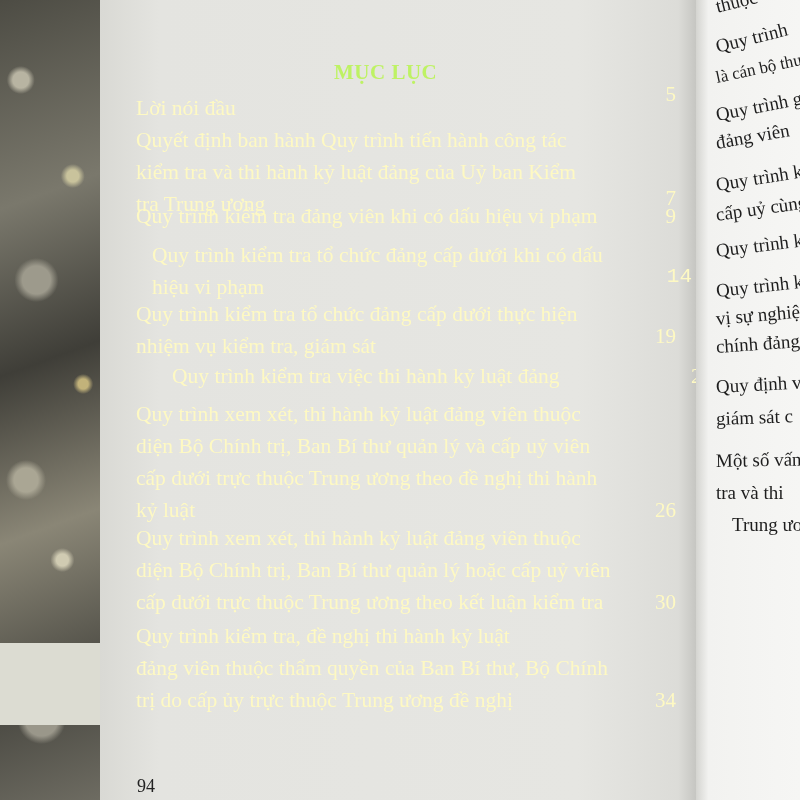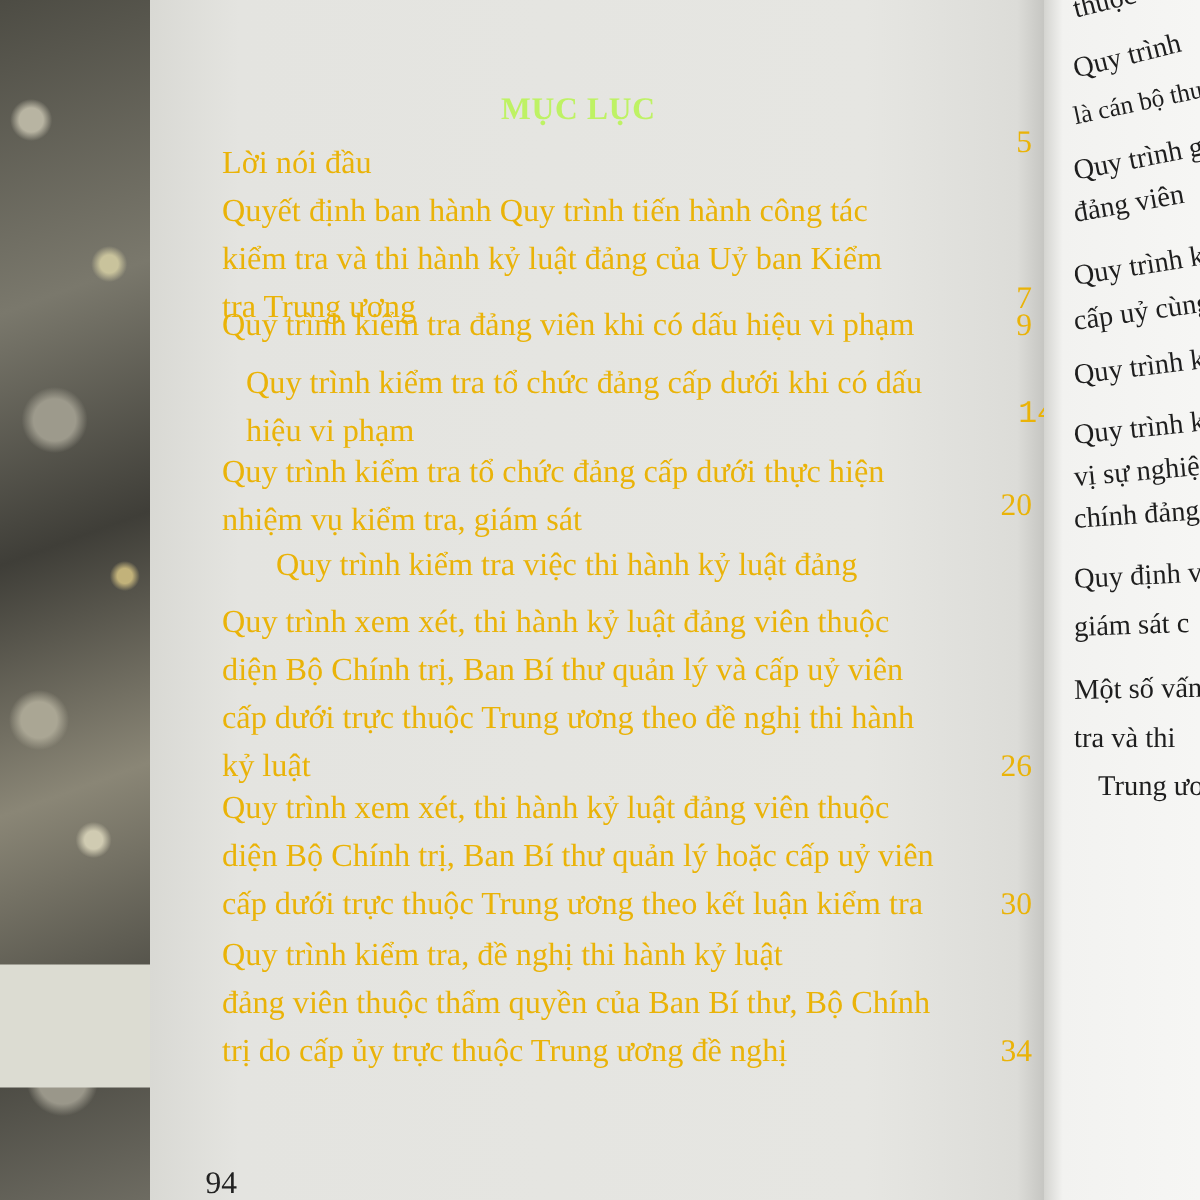--- a/index.html
+++ b/index.html
@@ -31,32 +31,32 @@
   .page-right {
     position: absolute; left: 696px; top: 0; width: 104px; height: 800px;
     background: linear-gradient(90deg, #d4d4d0 0%, #f2f2f0 12%, #f6f6f4 100%);
     overflow: hidden;
   }
   .toc-title {
     position: absolute; left: 334px; top: 60px;
     font-family: "Liberation Serif", serif; font-weight: bold;
     font-size: 21px; color: #bef264; letter-spacing: 0.5px;
   }
-  .toc-entry { position: absolute; left: 148px; width: 540px; color: #eab308; }
+  .toc-entry { position: absolute; left: 136px; width: 540px; color: #fef9c3; }
   .toc-entry .text {
     font-family: "Liberation Serif", serif; font-size: 21.5px; line-height: 32px;
     width: 490px; display: block; white-space: pre-line;
   }
   .toc-entry .page {
     position: absolute; right: 0; bottom: 0;
     font-family: "Liberation Serif", serif; font-size: 21px; line-height: 32px;
   }
   .page-number {
     position: absolute; left: 137px; top: 776px;
-    font-family: "Liberation Serif", serif; font-size: 21px; color: #222;
+    font-family: "Liberation Serif", serif; font-size: 18px; color: #222;
   }
   .right-line {
     position: absolute; left: 716px;
     font-family: "Liberation Serif", serif; font-size: 19px; color: #1e1e1e;
     white-space: nowrap; transform-origin: left center;
   }
 </style>
 </head>
 <body>
 
@@ -82,21 +82,21 @@
   <span class="page">9</span>
 </div>
 <div class="toc-entry" style="top:239px;margin-left:16px;">
   <span class="text">Quy trình kiểm tra tổ chức đảng cấp dưới khi có dấu
 hiệu vi phạm</span>
   <span class="page" style="bottom:10px;font-family:Liberation Mono, monospace;">14</span>
 </div>
 <div class="toc-entry" style="top:298px;">
   <span class="text">Quy trình kiểm tra tổ chức đảng cấp dưới thực hiện
 nhiệm vụ kiểm tra, giám sát</span>
-  <span class="page" style="bottom:10px;">20</span>
+  <span class="page" style="bottom:10px;">19</span>
 </div>
 <div class="toc-entry" style="top:360px;margin-left:36px;">
   <span class="text">Quy trình kiểm tra việc thi hành kỷ luật đảng</span>
   <span class="page">22</span>
 </div>
 <div class="toc-entry" style="top:398px;">
   <span class="text">Quy trình xem xét, thi hành kỷ luật đảng viên thuộc
 diện Bộ Chính trị, Ban Bí thư quản lý và cấp uỷ viên
 cấp dưới trực thuộc Trung ương theo đề nghị thi hành
 kỷ luật</span>

